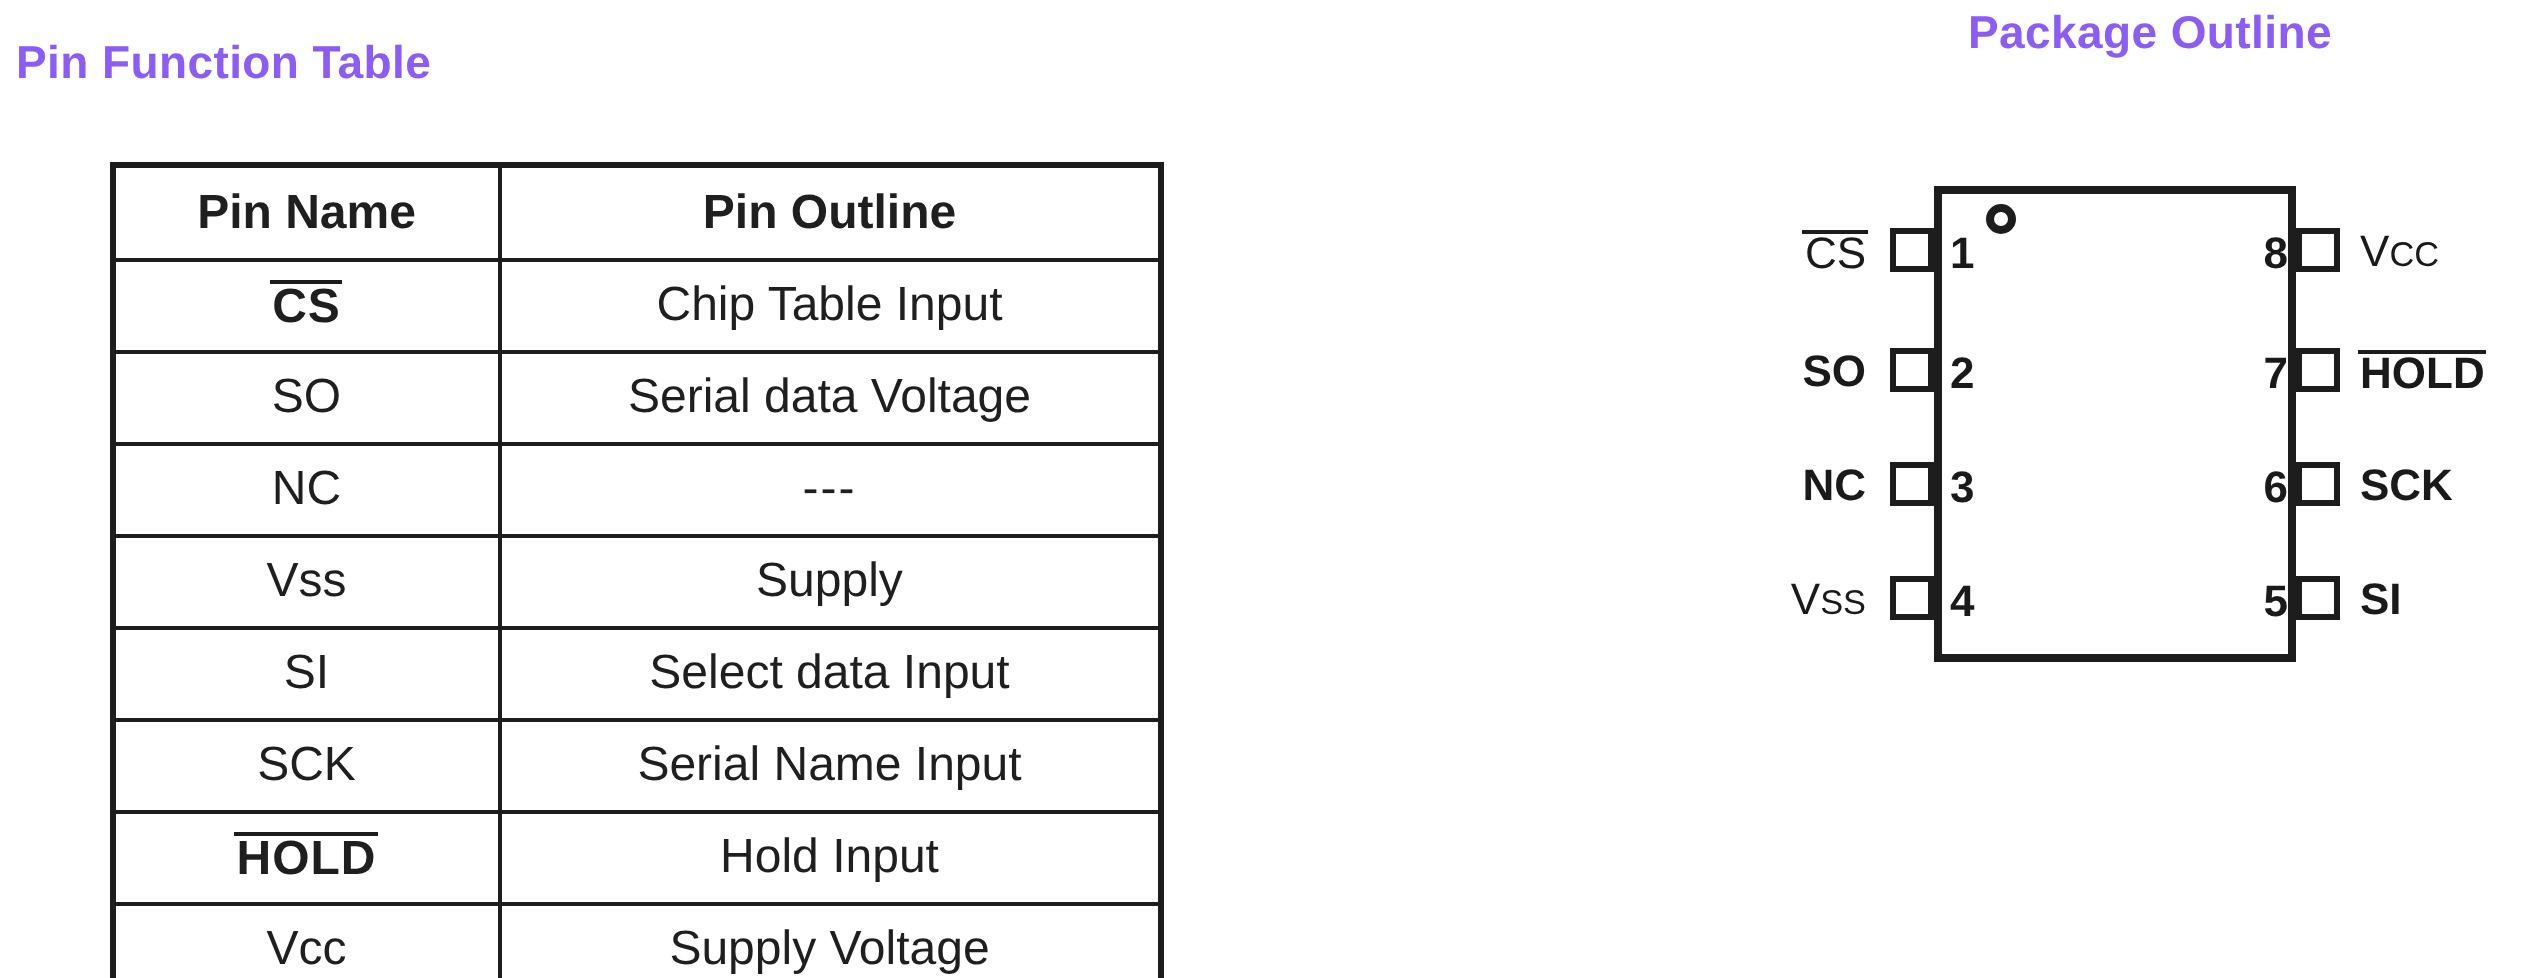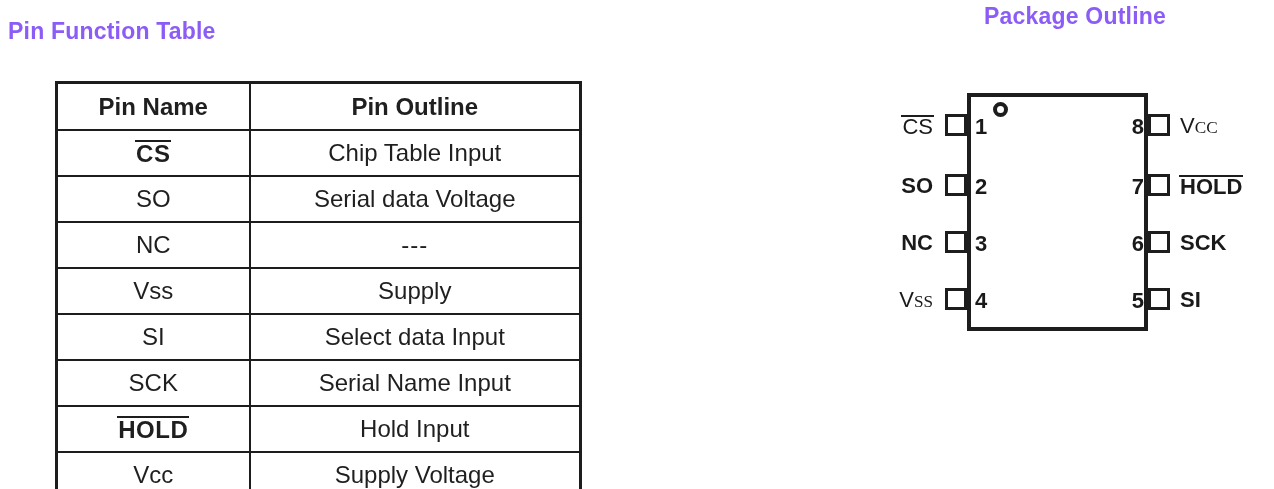--- a/index.html
+++ b/index.html
@@ -150,21 +150,21 @@
     font-weight: bold;
     color: #1a1a1a;
     line-height: 1;
     white-space: nowrap;
   }
   .pin-label.left  { right: 341px; text-align: right; }
   .pin-label.right { left: 320px; text-align: left; }
 
   
   .sc { font-weight: normal; }
-  .sc .sc-small { font-size: 0.78em; font-family: Liberation Serif, serif; }
+  .sc .sc-small { font-size: 0.78em; }
 
   
   .row1 { top: 39px; }
   .row2 { top: 99px; }
   .row3 { top: 156px; }
   .row4 { top: 213px; }
 
   .lbl-row1 { top: 40px; }
   .lbl-row2 { top: 100px; }
   .lbl-row3 { top: 157px; }

